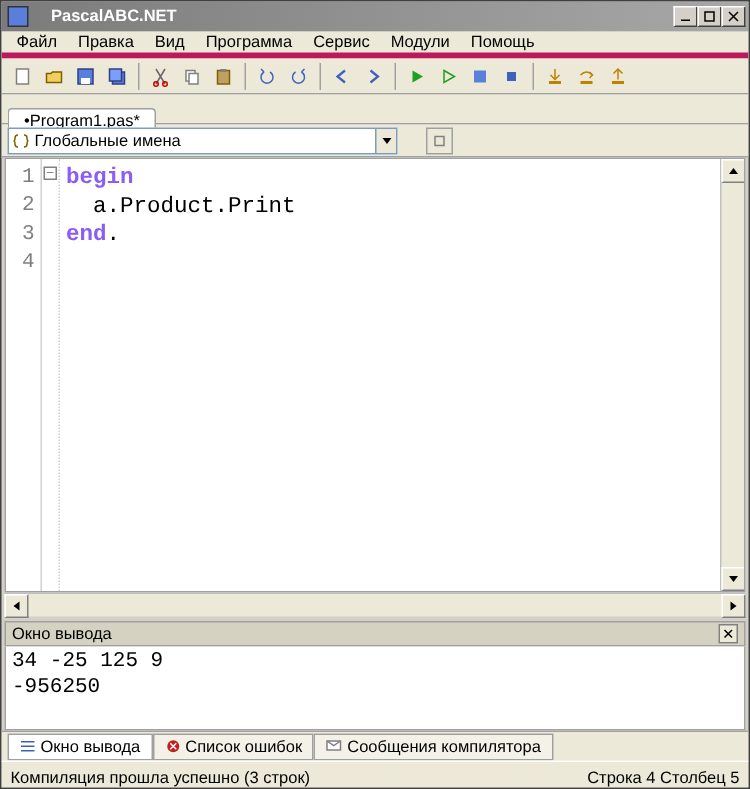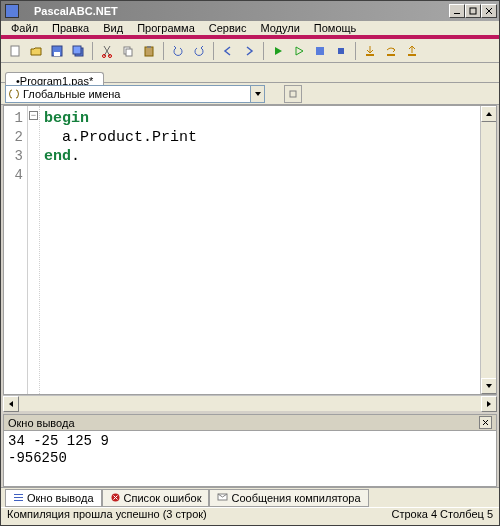--- a/index.html
+++ b/index.html
@@ -140,21 +140,21 @@
   }
   .code {
     flex:1;
     font-family:"Courier New", monospace;
     font-size:15px;
     padding:3px 4px;
     line-height:19px;
     white-space:pre;
     color:#000;
   }
-  .kw { font-weight:bold; color:#15803d;}
+  .kw { font-weight:bold; color:#8b5cf6;}
   .num { color:#000;}
   .vscroll {
     width:16px;
     background:#ece9d8;
     border-left:1px solid #c0c0c0;
     position:relative;
   }
   .vscroll .arrow, .hscroll .arrow {
     width:16px;height:16px;background:#ece9d8;border:1px solid #fff;border-right-color:#808080;border-bottom-color:#808080;display:flex;align-items:center;justify-content:center;
   }
@@ -204,21 +204,21 @@
     align-items:center;
     gap:3px;
   }
   .btab.active{ background:#fff;}
   .btab .bicon{width:11px;height:11px;display:flex;}
   .statusbar{
     height:18px;
     background:#ece9d8;
     border-top:1px solid #fff;
     display:flex;
-    align-items:flex-start;
+    align-items:flex-end;
     padding:0 6px;
     font-size:11px;
     justify-content:space-between;
   }
   .hscroll-row{height:16px;background:#ece9d8;display:flex;border-top:1px solid #c0c0c0;margin:0 2px;}
   .hscroll{flex:1;position:relative;display:flex;}
   .hscroll .arrow:last-child{margin-left:auto;}
 </style>
 </head>
 <body>

